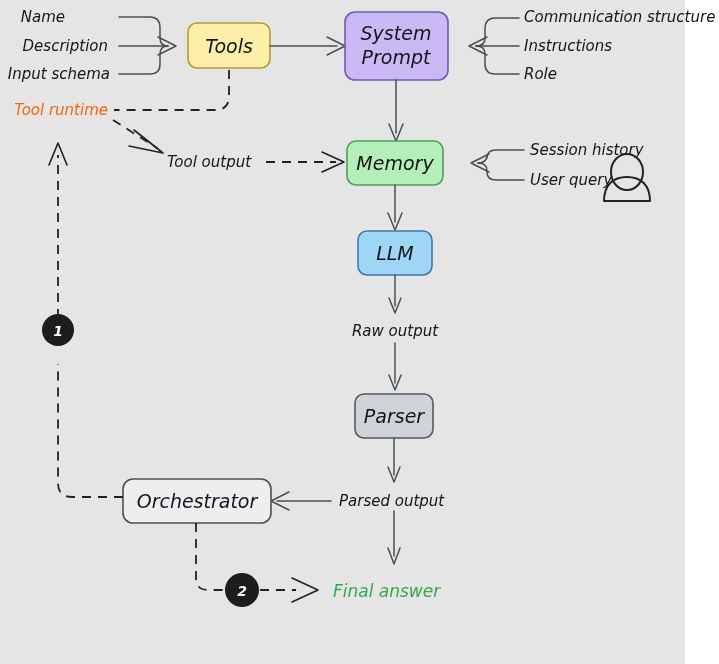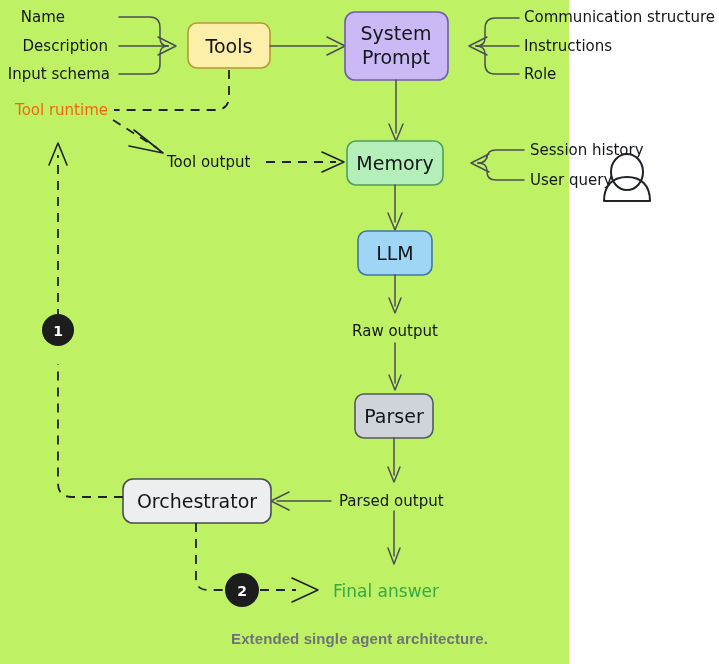--- a/index.html
+++ b/index.html
@@ -8,23 +8,24 @@
     background: #ffffff;
   }
   body {
     width: 719px;
     height: 664px;
     overflow: hidden;
     font-family: "DejaVu Sans", sans-serif;
   }
   #diagram-root {
     position: relative;
-    width: 569px;
+    width: 685px;
     height: 664px;
-    background: #bef264;
+    background: #e5e5e5;
+    font-style: italic;
   }
   svg#diagram-svg {
     position: absolute;
     left: 0;
     top: 0;
     width: 719px;
     height: 664px;
   }
   .node-label {
     font-family: "DejaVu Sans", sans-serif;
@@ -255,15 +256,14 @@
 
     <g>
       <path class="stroke-dash" d="M260,590 L296,590"></path>
       <path class="arrowhead" d="M292,578 L318,590 L292,602"></path>
     </g>
 
     <text class="edge-label-final" x="333" y="597" text-anchor="start">Final answer</text>
 
   </svg>
 
-  <div class="caption-text">Extended single agent architecture.</div>
 
 </div>
 
 </body></html>

